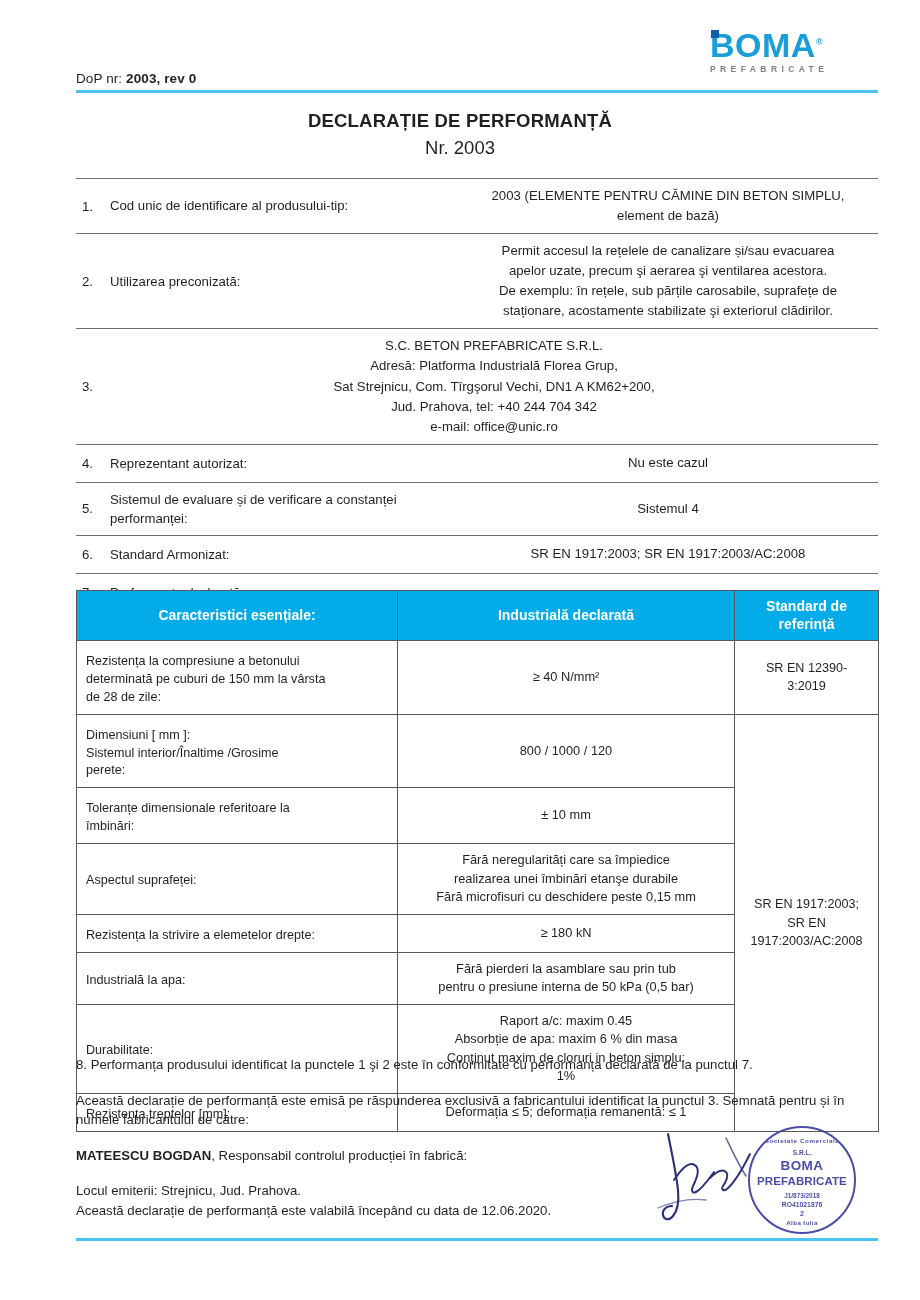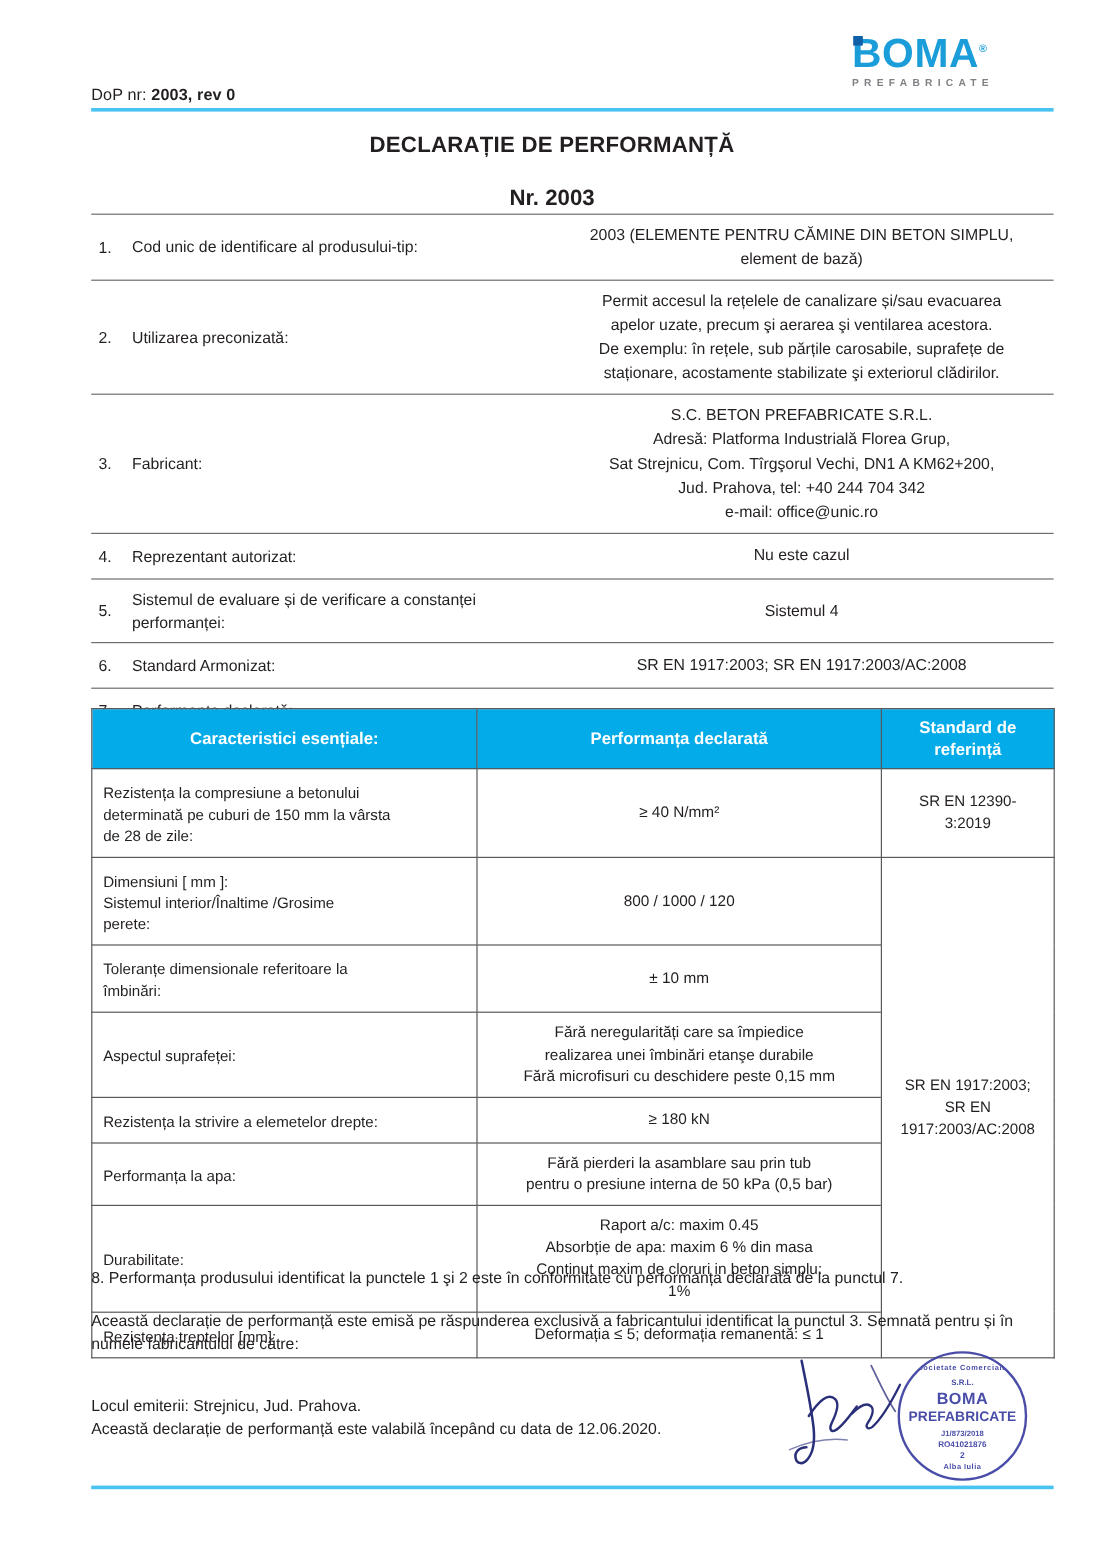--- a/index.html
+++ b/index.html
@@ -104,22 +104,22 @@
     width: 920px;
     text-align: center;
   }
   .title-line1 {
     font-size: 18.5px;
     font-weight: bold;
     letter-spacing: 0.2px;
   }
   .title-line2 {
     font-size: 18.5px;
-    font-weight: bold;
-    margin-top: 22px;
+    font-weight: normal;
+    margin-top: 5px;
   }
 
   
   .info {
     position: absolute;
     left: 76px;
     top: 178px;
     width: 802px;
   }
   .info-row {
@@ -329,21 +329,20 @@
       <div class="info-value">
         <span class="ln">Permit accesul la rețelele de canalizare și/sau evacuarea</span>
         <span class="ln">apelor uzate, precum şi aerarea şi ventilarea acestora.</span>
         <span class="ln">De exemplu: în rețele, sub părțile carosabile, suprafețe de</span>
         <span class="ln">staționare, acostamente stabilizate şi exteriorul clădirilor.</span>
       </div>
     </div>
 
     <div class="info-row">
       <div class="info-num">3.</div>
-      <div class="info-label">Fabricant:</div>
       <div class="info-value">
         <span class="ln">S.C. BETON PREFABRICATE S.R.L.</span>
         <span class="ln">Adresă: Platforma Industrială Florea Grup,</span>
         <span class="ln">Sat Strejnicu, Com. Tîrgşorul Vechi, DN1 A KM62+200,</span>
         <span class="ln">Jud. Prahova, tel: +40 244 704 342</span>
         <span class="ln">e-mail: office@unic.ro</span>
       </div>
     </div>
 
     <div class="info-row">
@@ -380,21 +379,21 @@
 
   <table class="perf-table">
     <colgroup>
       <col class="col1">
         <col class="col2">
         <col class="col3">
     </colgroup>
     <thead>
       <tr>
         <th>Caracteristici esențiale:</th>
-        <th>Performanța declarată</th>
+        <th>Industrială declarată</th>
         <th>
           <span class="ln">Standard de</span>
           <span class="ln">referință</span>
         </th>
       </tr>
     </thead>
     <tbody>
       <tr>
         <td class="c1">
           <span class="ln">Rezistența la compresiune a betonului</span>
@@ -451,21 +450,21 @@
         <td class="c1">
           <span class="ln">Rezistența la strivire a elemetelor drepte:</span>
         </td>
         <td class="c2">
           <span class="ln">≥ 180 kN</span>
         </td>
       </tr>
 
       <tr>
         <td class="c1">
-          <span class="ln">Performanța la apa:</span>
+          <span class="ln">Industrială la apa:</span>
         </td>
         <td class="c2">
           <span class="ln">Fără pierderi la asamblare sau prin tub</span>
           <span class="ln">pentru o presiune interna de 50 kPa (0,5 bar)</span>
         </td>
       </tr>
 
       <tr>
         <td class="c1">
           <span class="ln">Durabilitate:</span>
@@ -493,20 +492,21 @@
     <p>
       <span>8. Performanța produsului identificat la punctele 1 şi 2 este în conformitate cu performanța declarată de la</span>
       <span>punctul 7.</span>
     </p>
     <div class="fgap"></div>
     <p>
       <span>Această declarație de performanță este emisă pe răspunderea exclusivă a fabricantului identificat la punctul 3.</span>
       <span>Semnată pentru și în numele fabricantului de către:</span>
     </p>
     <div class="fgap"></div>
+    <p><span class="bold">MATEESCU BOGDAN</span><span>, Responsabil controlul producției în fabrică:</span></p>
     <div class="fgap"></div>
     <p>Locul emiterii: Strejnicu, Jud. Prahova.</p>
     <p>Această declarație de performanță este valabilă începând cu data de 12.06.2020.</p>
   </div>
 
   <div class="sign-area">
     <svg class="signature" viewBox="0 0 130 112">
       <g fill="none" stroke="#2a2f7a" stroke-linecap="round" stroke-linejoin="round">
         <path d="M30 14 C 34 34, 38 52, 40 70 C 41 80, 40 90, 35 96 C 31 101, 26 100, 25 95 C 24 90, 28 86, 34 86" stroke-width="2.1"></path>
         <path d="M36 60 C 44 48, 52 40, 58 46 C 62 50, 58 60, 55 66 C 53 70, 54 74, 58 72 C 64 69, 70 60, 76 52" stroke-width="2"></path>

